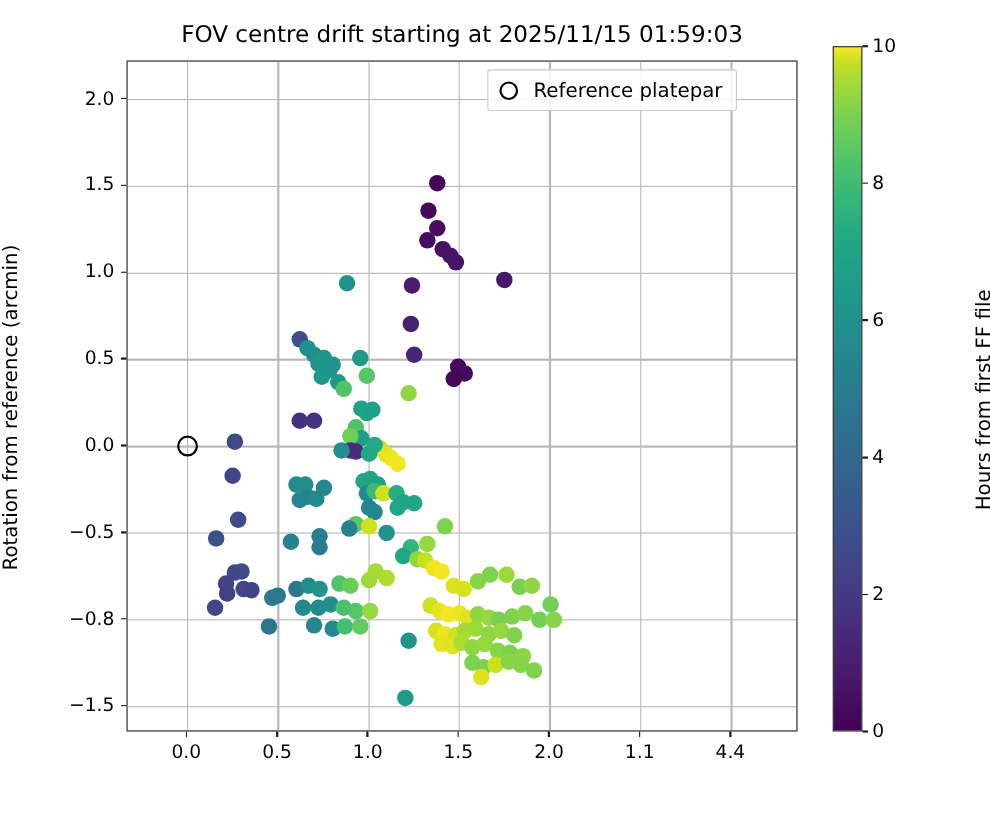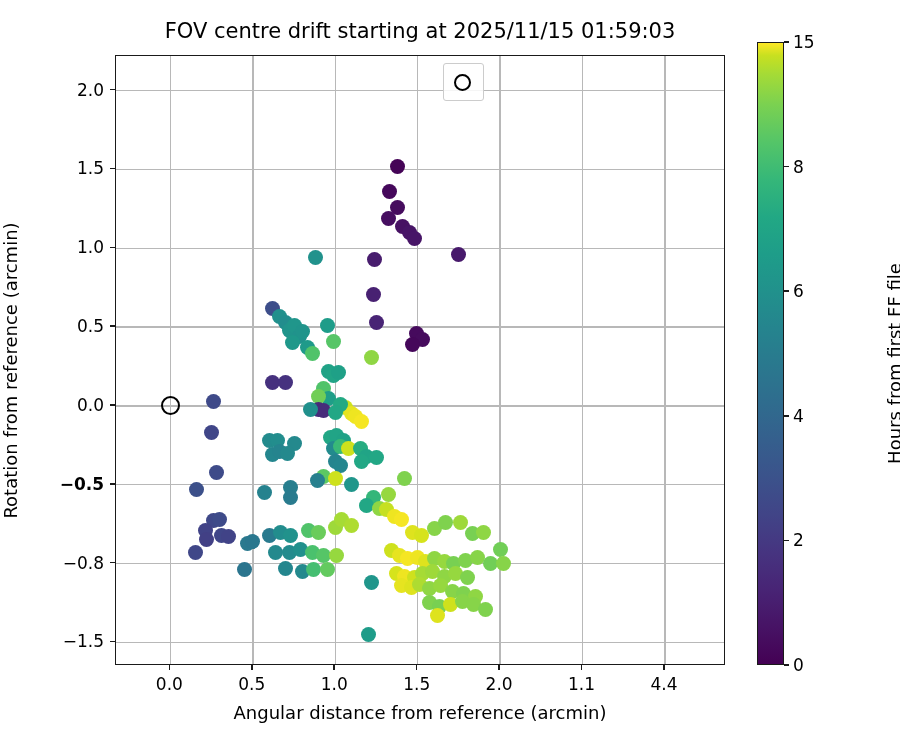--- a/index.html
+++ b/index.html
@@ -377,25 +377,25 @@
       <div class="point" style="left: 323.135px; top: 550.103px; background: rgb(120, 208, 82);"></div>
       <div class="point" style="left: 334.676px; top: 548.527px; background: rgb(206, 225, 29);"></div>
       <div class="point" style="left: 346.216px; top: 545.375px; background: rgb(135, 212, 73);"></div>
       <div class="point" style="left: 357.757px; top: 548.527px; background: rgb(135, 212, 73);"></div>
       <div class="point" style="left: 369.297px; top: 553.256px; background: rgb(127, 210, 78);"></div>
       <div class="point" style="left: 321.486px; top: 559.561px; background: rgb(222, 227, 30);"></div>
       <div class="point" style="left: 252.243px; top: 578.475px; background: rgb(30, 156, 137);"></div>
       <div id="ref-marker" style="left: 54.4054px; top: 349.922px;"></div>
     </div>
 
-  <div id="xlabel">Angular distance from reference (arcmin)</div>
   <div id="ylabel">Rotation from reference (arcmin)</div>
 
   <div id="legend">
     <span id="legend-marker"></span>
+    <span id="legend-label">Reference platepar</span>
   </div>
 
   <div id="colorbar"></div>
   <div id="cblabel">Hours from first FF file</div>
 
 <div class="tick-x-mark" style="left: 169.405px;"></div>
     <div class="tick-x-label" style="left: 169.405px;">0.0</div>
     <div class="tick-x-mark" style="left: 251.838px;"></div>
     <div class="tick-x-label" style="left: 251.838px;">0.5</div>
     <div class="tick-x-mark" style="left: 334.27px;"></div>
@@ -406,21 +406,21 @@
     <div class="tick-x-label" style="left: 499.135px;">2.0</div>
     <div class="tick-x-mark" style="left: 581.568px;"></div>
     <div class="tick-x-label" style="left: 581.568px;">1.1</div>
     <div class="tick-x-mark" style="left: 664px;"></div>
     <div class="tick-x-label" style="left: 664px;">4.4</div>
     <div class="tick-y-mark" style="top: 641.357px;"></div>
     <div class="tick-y-label" style="top: 641.357px; text-align: right;">−1.5</div>
     <div class="tick-y-mark" style="top: 562.545px;"></div>
     <div class="tick-y-label" style="top: 562.545px;">−0.8</div>
     <div class="tick-y-mark" style="top: 483.734px;"></div>
-    <div class="tick-y-label" style="top: 483.734px; font-weight: bold;">−0.5</div>
+    <div class="tick-y-label" style="top: 483.734px;">−0.5</div>
     <div class="tick-y-mark" style="top: 404.922px;"></div>
     <div class="tick-y-label" style="top: 404.922px;">0.0</div>
     <div class="tick-y-mark" style="top: 326.111px;"></div>
     <div class="tick-y-label" style="top: 326.111px;">0.5</div>
     <div class="tick-y-mark" style="top: 247.3px;"></div>
     <div class="tick-y-label" style="top: 247.3px;">1.0</div>
     <div class="tick-y-mark" style="top: 168.488px;"></div>
     <div class="tick-y-label" style="top: 168.488px;">1.5</div>
     <div class="tick-y-mark" style="top: 89.677px;"></div>
     <div class="tick-y-label" style="top: 89.677px;">2.0</div>
@@ -428,14 +428,14 @@
     <div class="cb-tick-label" style="top: 665px;">0</div>
     <div class="cb-tick-mark" style="top: 540.4px;"></div>
     <div class="cb-tick-label" style="top: 540.4px;">2</div>
     <div class="cb-tick-mark" style="top: 415.8px;"></div>
     <div class="cb-tick-label" style="top: 415.8px;">4</div>
     <div class="cb-tick-mark" style="top: 291.2px;"></div>
     <div class="cb-tick-label" style="top: 291.2px;">6</div>
     <div class="cb-tick-mark" style="top: 166.6px;"></div>
     <div class="cb-tick-label" style="top: 166.6px;">8</div>
     <div class="cb-tick-mark" style="top: 42px;"></div>
-    <div class="cb-tick-label" style="top: 42px;">15</div>
+    <div class="cb-tick-label" style="top: 42px;">10</div>
   </div>
 
 </body></html>

